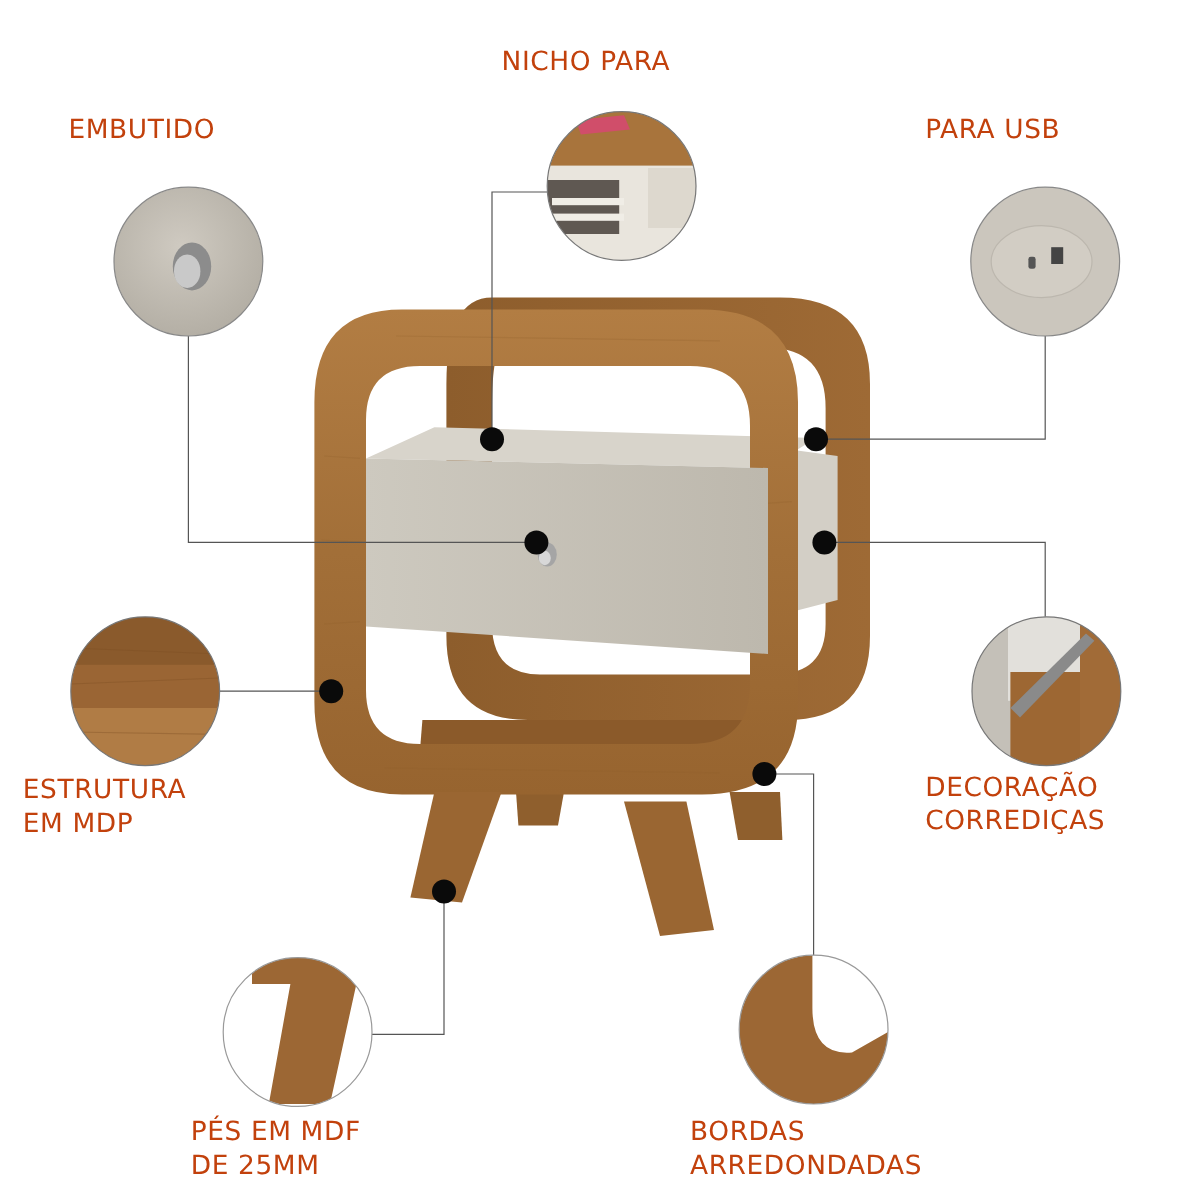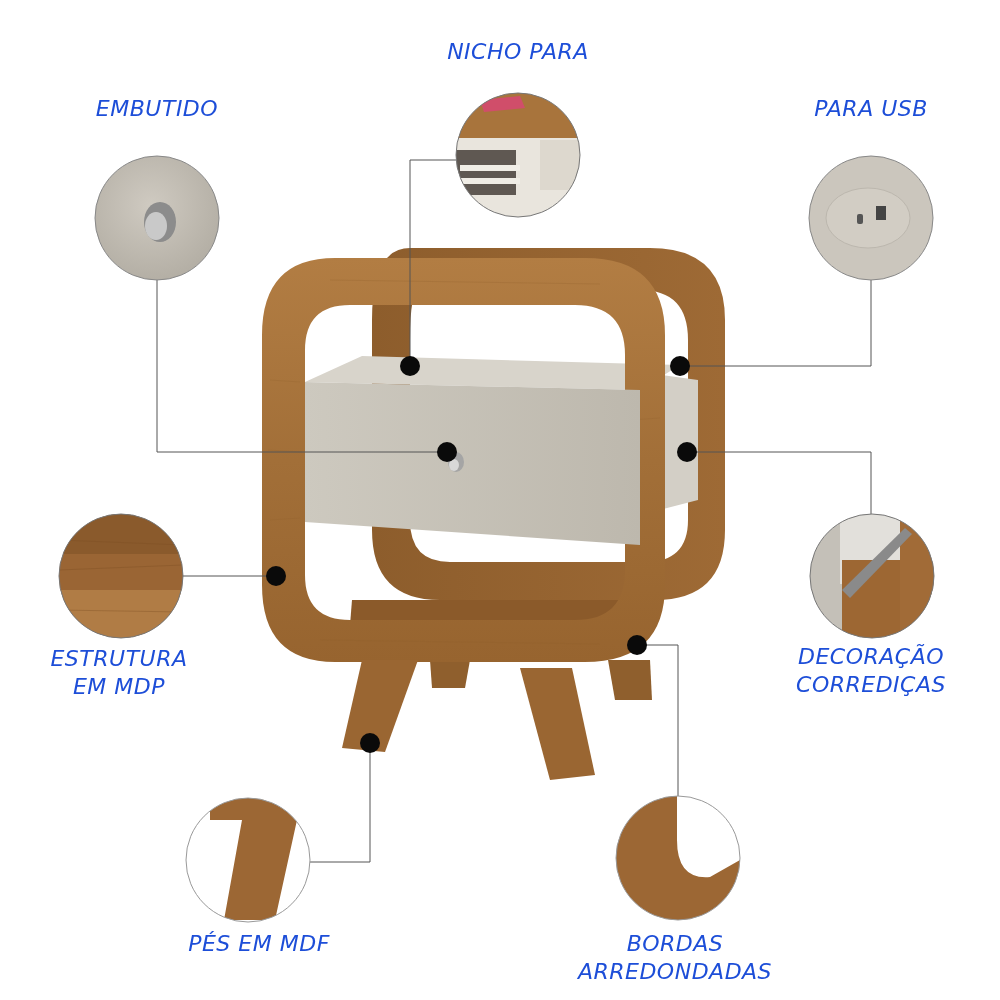--- a/index.html
+++ b/index.html
@@ -1,17 +1,17 @@
 <!DOCTYPE html>
 <html><head>
   <meta charset="utf-8">
   <style>
     html, body { margin:0; padding:0; background:#ffffff; }
     body { width:1000px; height:1000px; position:relative; overflow:hidden; font-family:"DejaVu Sans", sans-serif; }
-    .label { position:absolute; text-align:center; color:#1d4ed8; font-family:"DejaVu Sans", sans-serif; font-size:22px; line-height:28px; letter-spacing:0.5px; white-space:nowrap;font-style:italic; }
+    .label { position:absolute; text-align:left; color:#c2410c; font-family:"DejaVu Sans", sans-serif; font-size:22px; line-height:28px; letter-spacing:0.5px; white-space:nowrap; }
     .label span { display:block; }
     svg { position:absolute; left:0; top:0; }
   </style>
 </head>
 <body>
 
 <svg width="1000" height="1000" viewBox="0 0 1000 1000">
   <defs>
     <linearGradient id="woodGrad" x1="0" y1="0" x2="0" y2="1">
       <stop offset="0" stop-color="#b27d43"></stop>
@@ -186,17 +186,18 @@
 <div class="label" style="left:19px; top:645px; width:200px;">
   <span>ESTRUTURA</span>
   <span>EM MDP</span>
 </div>
 <div class="label" style="left:771px; top:643px; width:200px;">
   <span>DECORAÇÃO</span>
   <span>CORREDIÇAS</span>
 </div>
 <div class="label" style="left:159px; top:930px; width:200px;">
   <span>PÉS EM MDF</span>
+  <span>DE 25MM</span>
 </div>
 <div class="label" style="left:575px; top:930px; width:200px;">
   <span>BORDAS</span>
   <span>ARREDONDADAS</span>
 </div>
 
 </body></html>

